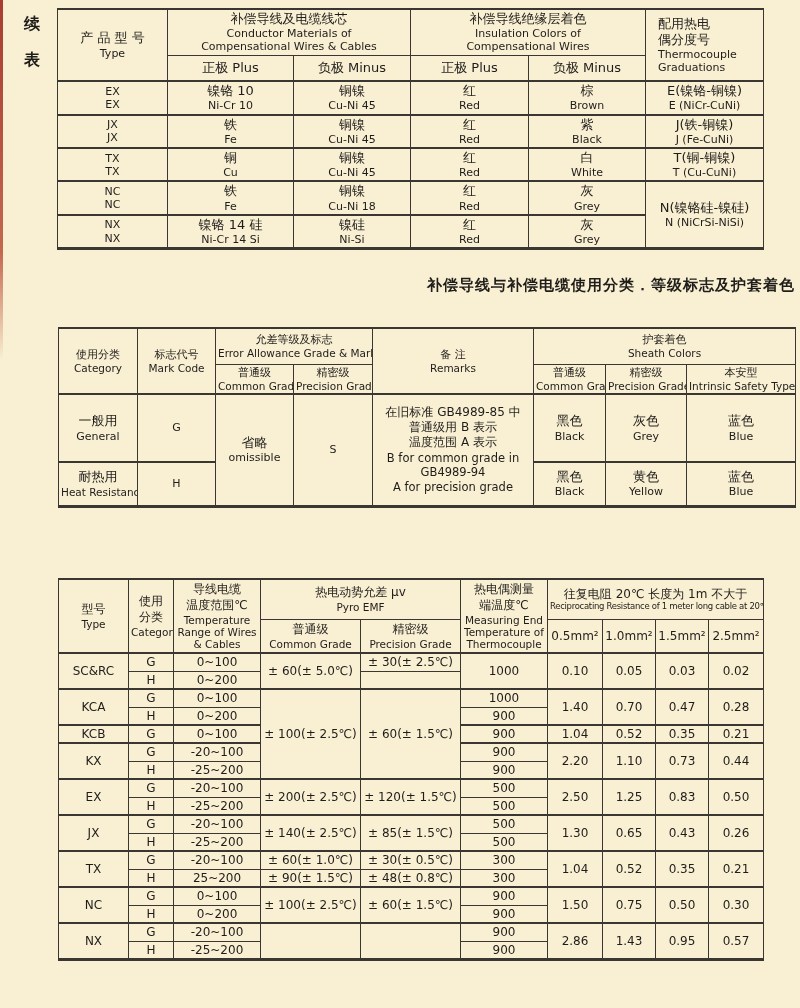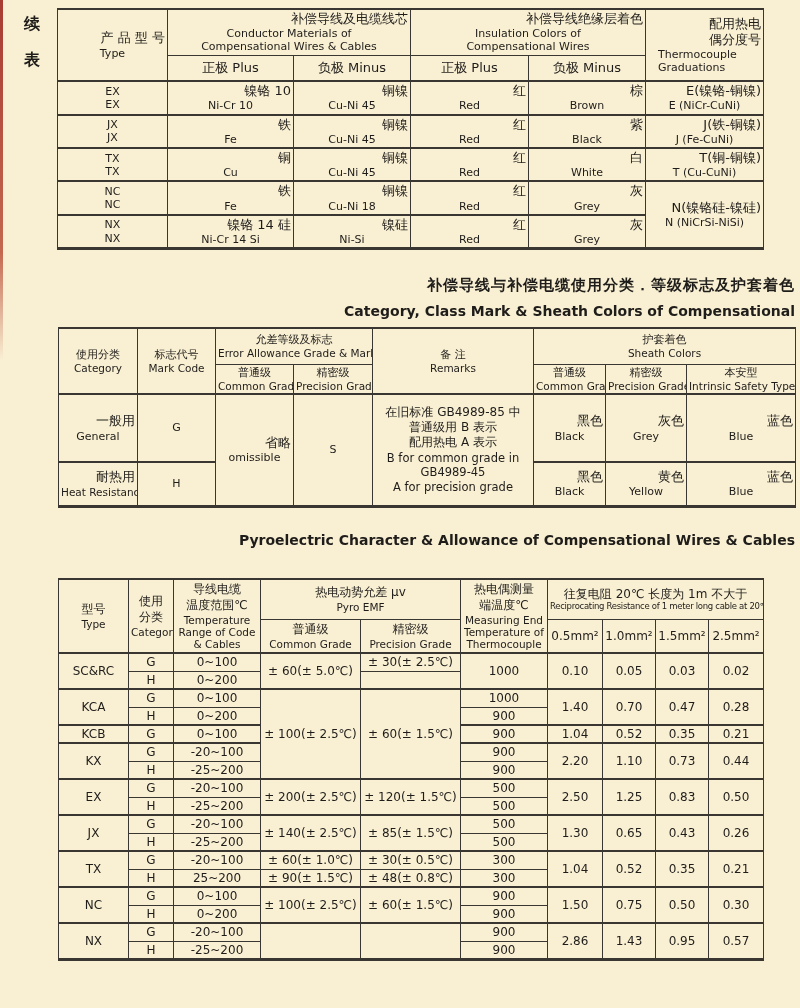--- a/index.html
+++ b/index.html
@@ -12,21 +12,21 @@
   .abs{position:absolute;}
   
   .edge-strip{left:0;top:0;width:3px;height:360px;
     background:linear-gradient(180deg,#a83c32,#c4684f 70%,rgba(196,104,79,0));}
   
   .cont{left:22px;top:6px;font-size:16px;font-weight:700;line-height:36px;text-align:center;width:20px;}
   
   table.tbl{border-collapse:collapse;table-layout:fixed;
     border:1px solid #3a3632;border-top:2px solid #3a3632;border-bottom:3px solid #3a3632;}
   table.tbl td{border:1px solid #3a3632;text-align:center;vertical-align:middle;padding:1px 2px;overflow:hidden;}
-  .zh{font-size:13px;line-height:1.25;text-align:right;}
+  .zh{font-size:13px;line-height:1.25;}
   .en{font-size:11px;line-height:1.2;}
   .h-zh{font-size:11px;line-height:1.3;}
   .h-en{font-size:10.5px;line-height:1.15;}
   .tiny{font-size:8.5px;line-height:1.1;letter-spacing:-0.3px;}
   
   .t1-wrap{left:57px;top:8px;}
   .t1{width:706px;}
   .t1 tr.hr1{height:46px;} .t1 tr.hr2{height:26px;} .t1 tr.b{height:33px;}
   .t1 tr.b td{border-top-width:2px;}
   .t1 .grad-cell{text-align:left;padding-left:12px;margin-top:46px;}
@@ -232,21 +232,20 @@
       <div class="zh">灰</div>
       <div class="en">Grey</div>
     </td>
   </tr>
 </tbody>
     </table>
 </div>
 
 <div class="abs stitle stitle1">
   <div class="zh-t">补偿导线与补偿电缆使用分类．等级标志及护套着色</div>
-  <div class="en-t">Category, Class Mark &amp; Sheath Colors of Compensational</div>
 </div>
 
 <div class="abs t2-wrap">
 <table class="tbl t2">
   <colgroup>
         <col style="width:79px">
         <col style="width:78px">
         <col style="width:78px">
         <col style="width:79px">
         <col style="width:161px">
@@ -310,23 +309,23 @@
     <td rowspan="2">
       <div class="zh">省略</div>
       <div class="en">omissible</div>
     </td>
     <td rowspan="2">
       <div class="en">S</div>
     </td>
     <td rowspan="2" class="rem">
       <div class="rzh">在旧标准 GB4989-85 中</div>
       <div class="rzh">普通级用 B 表示</div>
-      <div class="rzh">配用热电 A 表示</div>
+      <div class="rzh">温度范围 A 表示</div>
       <div>B for common grade in</div>
-      <div>GB4989-45</div>
+      <div>GB4989-94</div>
       <div>A for precision grade</div>
     </td>
     <td>
       <div class="zh">黑色</div>
       <div class="en">Black</div>
     </td>
     <td>
       <div class="zh">灰色</div>
       <div class="en">Grey</div>
     </td>
@@ -354,21 +353,20 @@
     <td>
       <div class="zh">蓝色</div>
       <div class="en">Blue</div>
     </td>
   </tr>
 </tbody>
     </table>
 </div>
 
 <div class="abs stitle stitle2">
-  <div class="en-t">Pyroelectric Character &amp; Allowance of Compensational Wires &amp; Cables</div>
 </div>
 
 <div class="abs t3-wrap">
 <table class="tbl t3">
   <colgroup>
         <col style="width:70px">
         <col style="width:45px">
         <col style="width:87px">
         <col style="width:100px">
         <col style="width:100px">
@@ -386,21 +384,21 @@
     </td>
     <td rowspan="2">
       <div class="h-zh">使用</div>
       <div class="h-zh">分类</div>
       <div class="h-en">Category</div>
     </td>
     <td rowspan="2">
       <div class="h-zh">导线电缆</div>
       <div class="h-zh">温度范围℃</div>
       <div class="h-en nw">Temperature</div>
-      <div class="h-en nw">Range of Code</div>
+      <div class="h-en nw">Range of Wires</div>
       <div class="h-en nw">&amp; Cables</div>
     </td>
     <td colspan="2">
       <div class="h-zh">热电动势允差 μv</div>
       <div class="h-en">Pyro EMF</div>
     </td>
     <td rowspan="2">
       <div class="h-zh">热电偶测量</div>
       <div class="h-zh">端温度℃</div>
       <div class="h-en nw">Measuring End</div>

